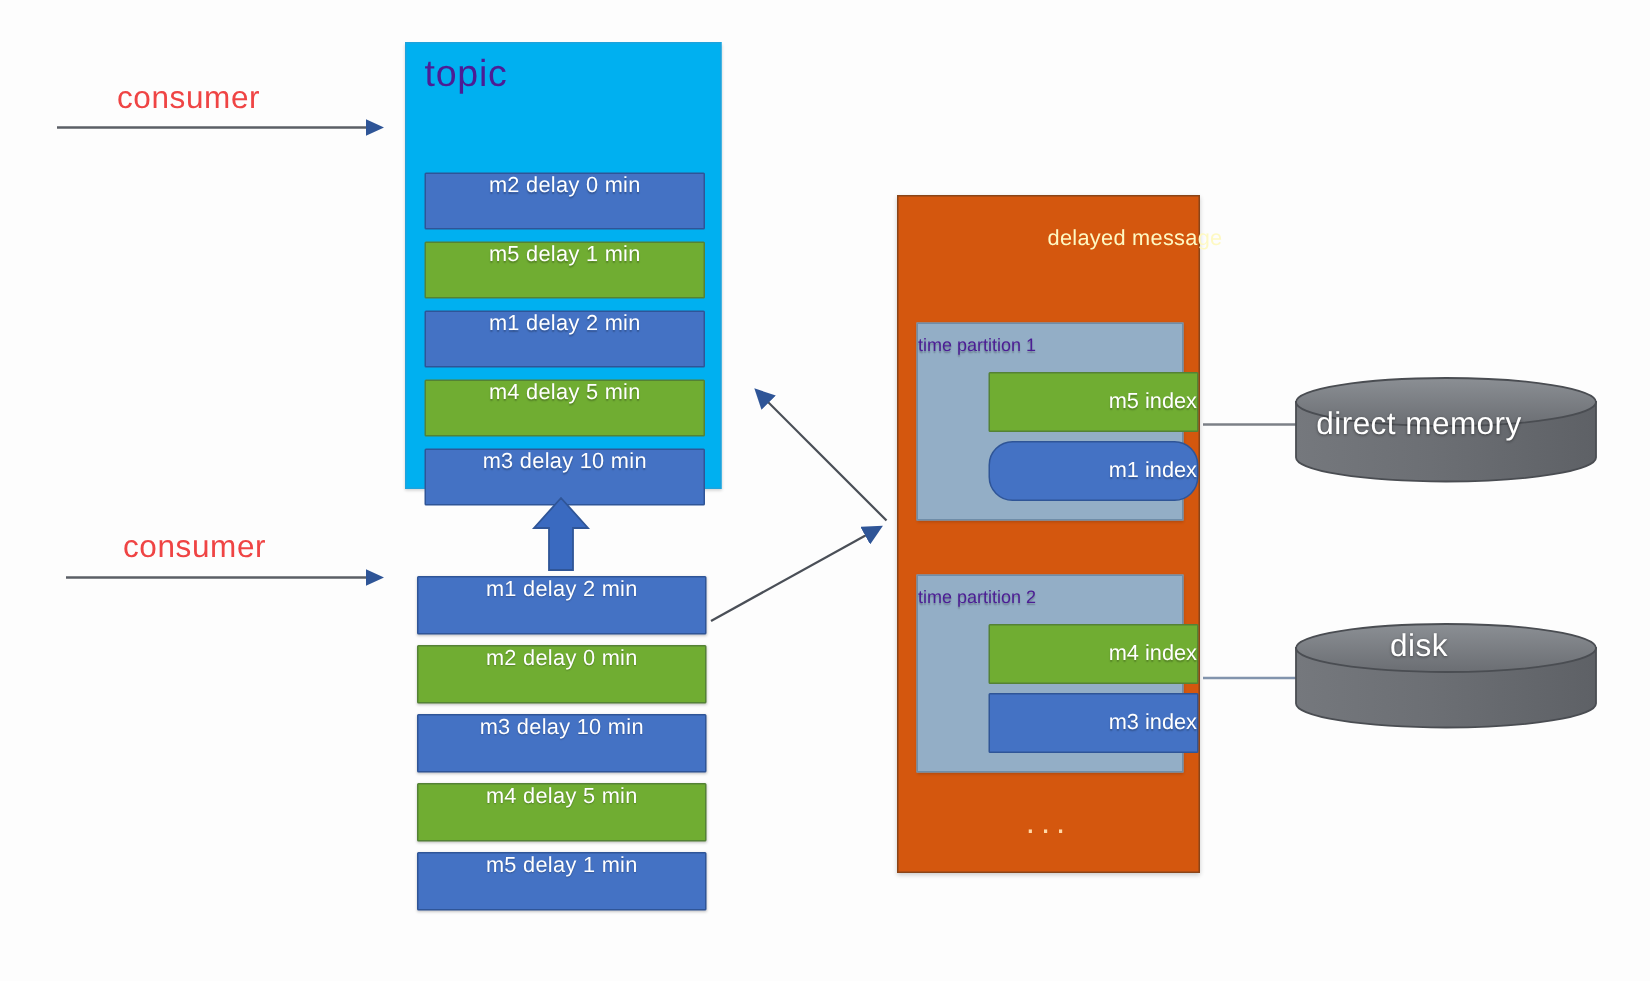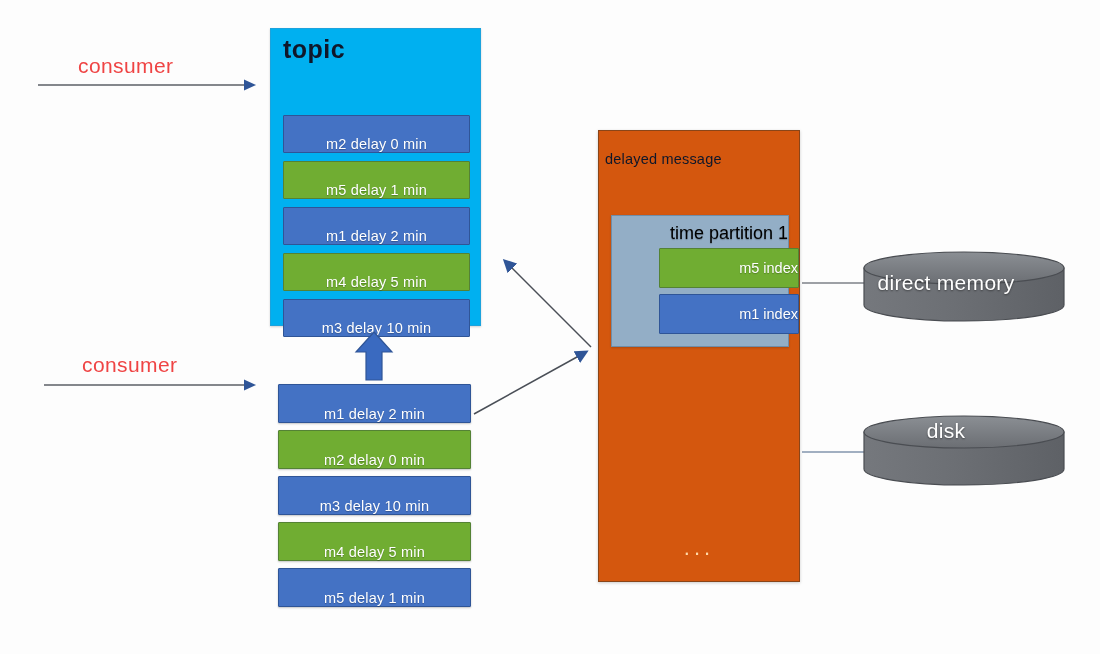--- a/index.html
+++ b/index.html
@@ -37,34 +37,33 @@
     background: #00b0f0;
     border: 1px solid #1ca3dd;
     box-shadow: 0 1px 2px rgba(0,0,0,.18);
     box-sizing: border-box;
   }
   .topic-title {
     position: absolute;
     left: 12px;
     top: 6px;
     font-size: 25px;
-    color: #0f172a;
+    color: #4c1d95;
     letter-spacing: .5px;
-    font-weight: bold;
   }
 
   
   .msg {
     position: absolute;
     left: 12px;
     width: 187px;
     height: 38px;
     box-sizing: border-box;
     display: flex;
-    align-items: flex-end;
+    align-items: flex-start;
     justify-content: center;
     font-size: 14.5px;
     color: #ffffff;
     border-radius: 1px;
     text-shadow: 0 1px 1px rgba(0,0,0,.25);
     letter-spacing: .2px;
   }
   .msg.blue {
     background: #4472c4;
     border: 1px solid #2f5597;
@@ -104,46 +103,46 @@
     top: 130px;
     width: 202px;
     height: 452px;
     background: #d4570e;
     border: 1px solid #8a4518;
     box-sizing: border-box;
     box-shadow: 0 1px 3px rgba(0,0,0,.2);
   }
   .tracker-title {
     position: absolute;
-    left: 6px;
+    left: 16px;
     top: 18px;
     width: 100%;
-    text-align: left;
+    text-align: right;
     font-size: 14.5px;
     line-height: 20px;
-    color: #0f172a;
+    color: #fef9c3;
     letter-spacing: .2px;
   }
   .partition {
     position: absolute;
     left: 12px;
     width: 178px;
     background: #93aec6;
     border: 1px solid #6f8da8;
     box-sizing: border-box;
     box-shadow: 0 1px 2px rgba(0,0,0,.18);
   }
   .partition-title {
     position: absolute;
     left: 0;
     top: 7px;
     width: 100%;
-    text-align: right;
-    font-size: 18px;
-    color: #000000;
+    text-align: left;
+    font-size: 12px;
+    color: #4c1d95;
     text-shadow: 0 1px 1px rgba(0,0,0,.25);
   }
   .idx {
     position: absolute;
     left: 15px;
     width: 140px;
     height: 40px;
     box-sizing: border-box;
     display: flex;
     align-items: center;
@@ -309,25 +308,34 @@
   <div class="tracker-panel">
     <div class="tracker-title">
       <div>delayed message</div>
     </div>
 
     <div class="partition" style="top:84px; height:132px;">
       <div class="partition-title">time partition 1</div>
       <div class="idx green" style="top:32px;">
         <span>m5 index</span>
       </div>
-      <div class="idx blue" style="top:78px;">
+      <div class="idx blue" style="top:78px;border-radius:16px;">
         <span>m1 index</span>
       </div>
     </div>
 
+    <div class="partition" style="top:252px; height:132px;">
+      <div class="partition-title">time partition 2</div>
+      <div class="idx green" style="top:32px;">
+        <span>m4 index</span>
+      </div>
+      <div class="idx blue" style="top:78px;">
+        <span>m3 index</span>
+      </div>
+    </div>
 
     <div class="ellipsis">...</div>
   </div>
 
   <div class="cyl" style="left:864px; top:252px;">
     <div class="cyl-label">direct memory</div>
   </div>
   <div class="cyl" style="left:864px; top:400px;">
     <div class="cyl-label">disk</div>
   </div>

